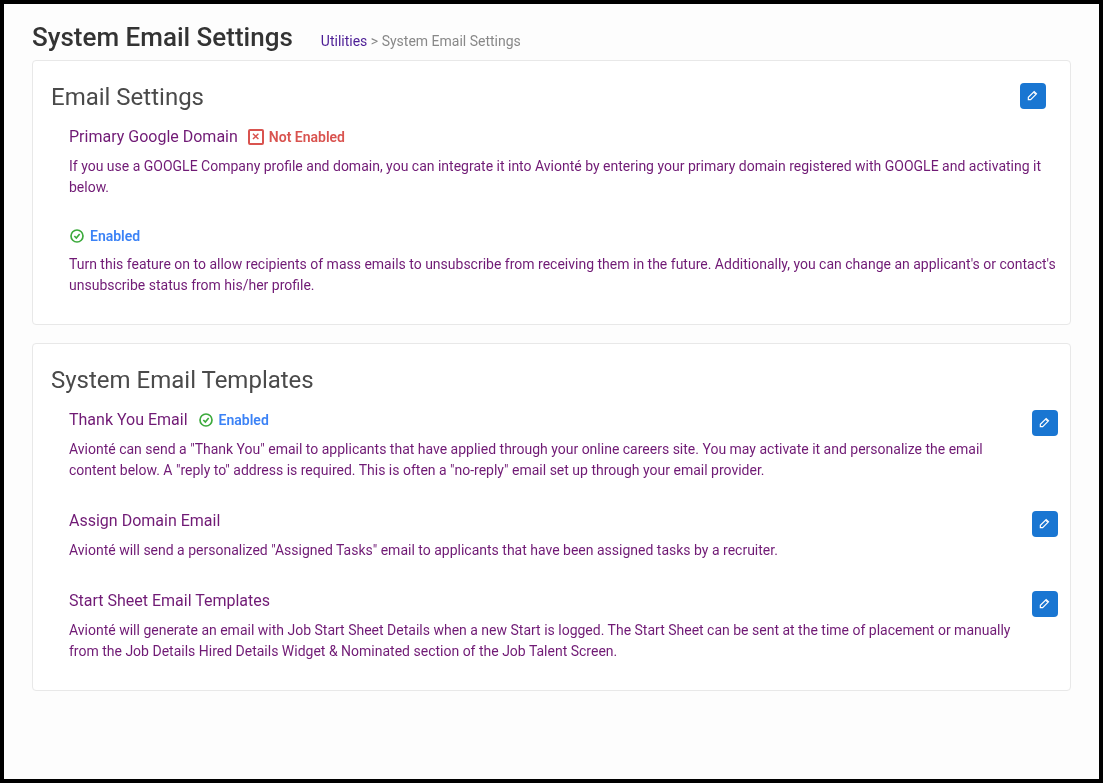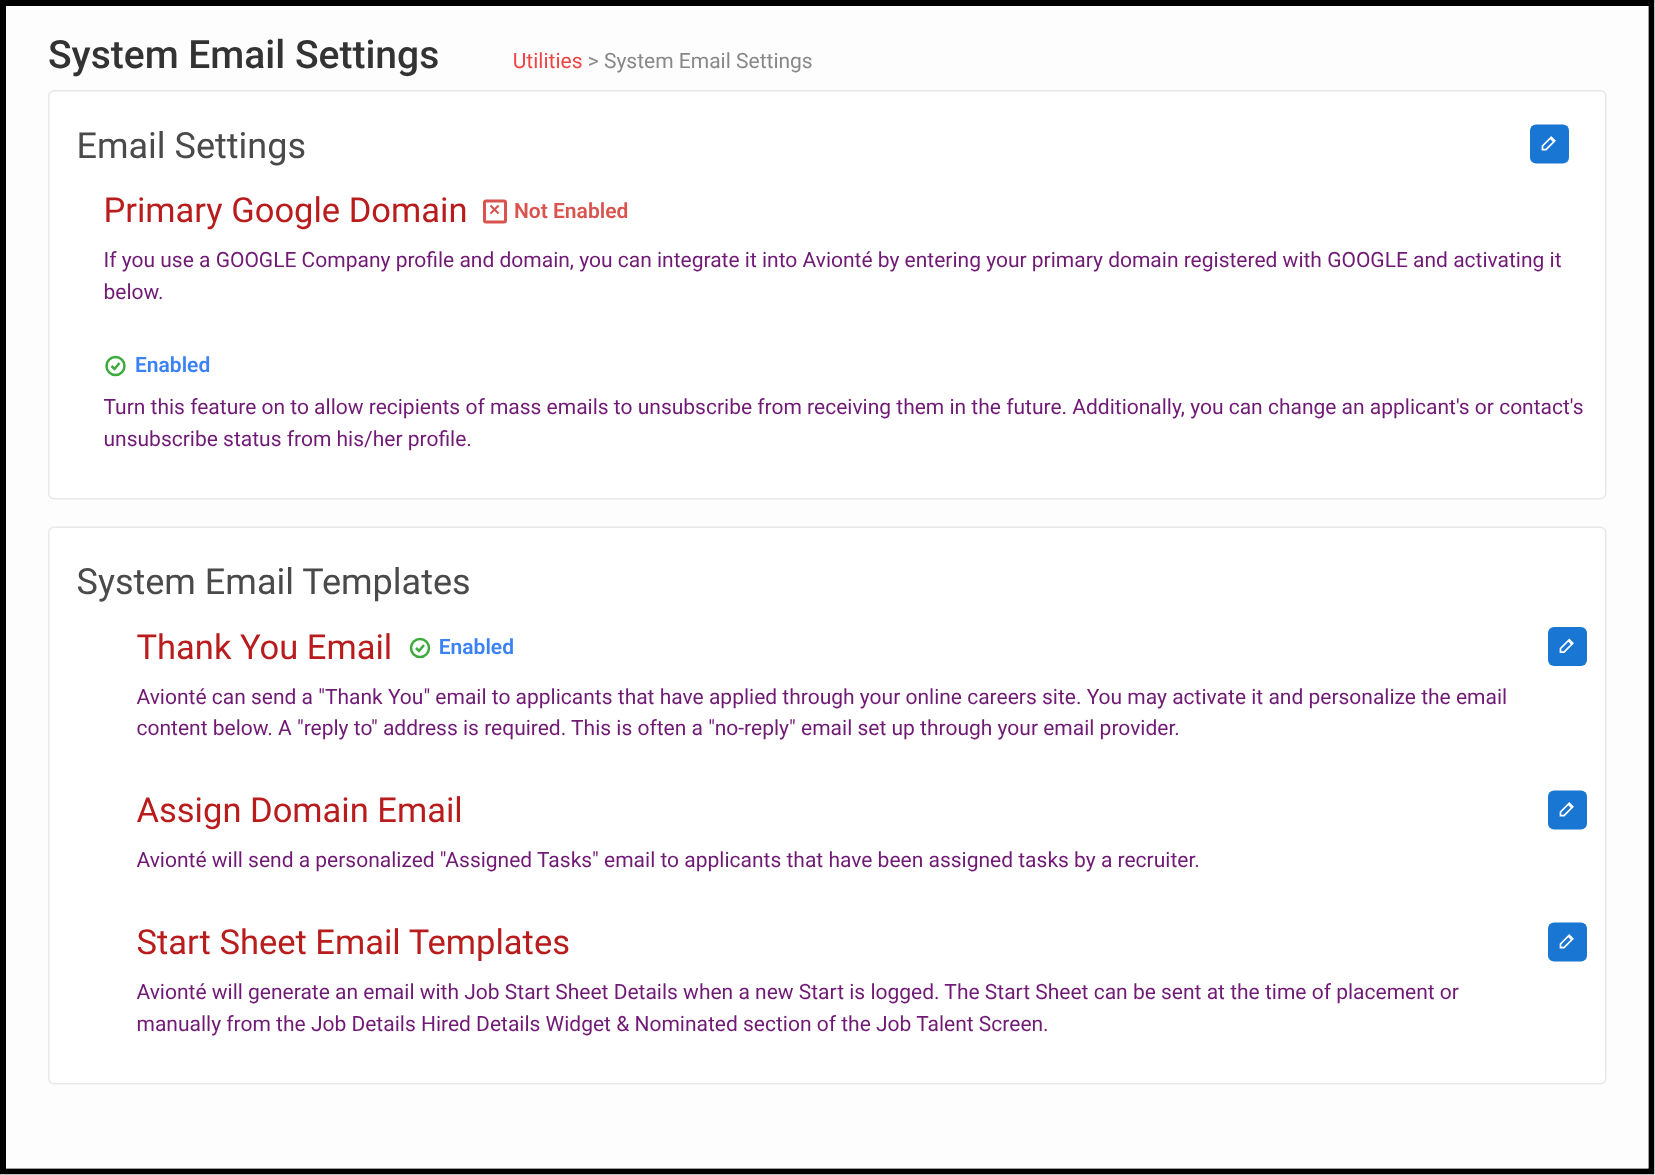--- a/index.html
+++ b/index.html
@@ -32,23 +32,22 @@
     .page-title {
       font-size: 26px;
       font-weight: 500;
       color: #333;
     }
     .breadcrumb {
       font-size: 14px;
       color: #888;
     }
     .breadcrumb a {
-      color: #ef4444;
+      color: #4c1d95;
       text-decoration: none;
-      margin-left: 21px;
     }
     .card {
       background: #fff;
       border: 1px solid #e8e8e8;
       border-radius: 4px;
       padding: 22px 12px 28px 18px;
       margin-bottom: 18px;
       position: relative;
     }
     .card-title {
@@ -65,32 +64,31 @@
     .section:last-child {
       margin-bottom: 0;
     }
     .section-row {
       display: flex;
       align-items: flex-start;
       gap: 18px;
     }
     .section-content {
       flex: 1;
-      margin-left: 22px;
     }
     .section-header {
       display: flex;
       align-items: center;
       gap: 10px;
       margin-bottom: 10px;
     }
     .section-title {
-      font-size: 23px;
+      font-size: 16px;
       font-weight: 400;
-      color: #b91c1c;
+      color: #701a75;
     }
     .status-badge {
       display: inline-flex;
       align-items: center;
       gap: 5px;
       font-size: 14px;
       font-weight: 600;
     }
     .status-badge.enabled {
       color: #3b82f6;

